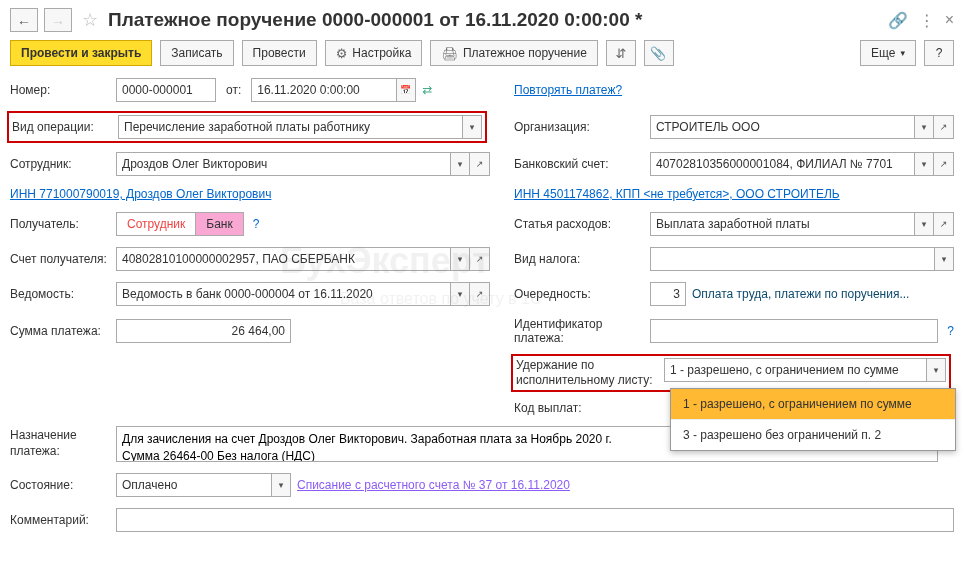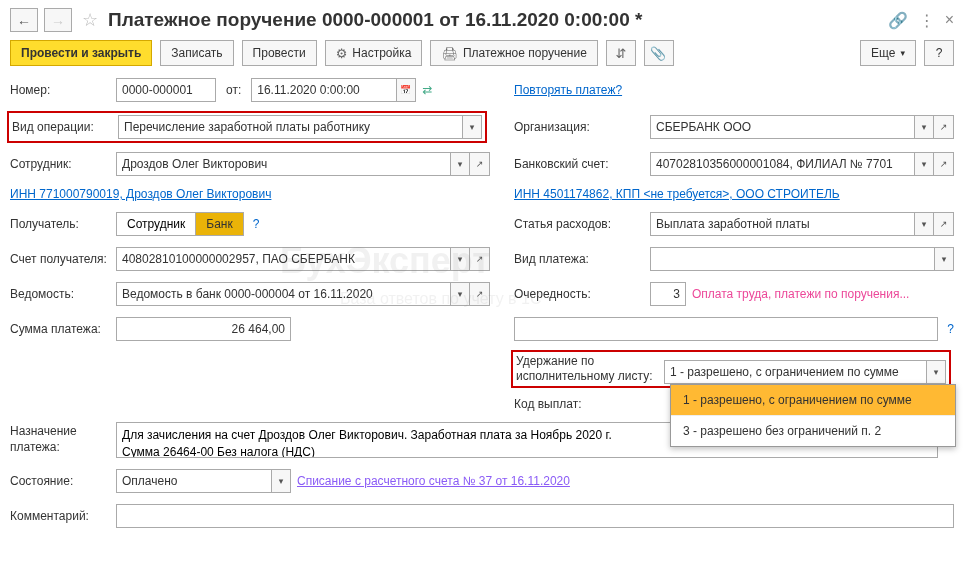--- a/index.html
+++ b/index.html
@@ -26,24 +26,24 @@
 .input.num{text-align:right;justify-content:flex-end}
 .combo{display:flex;flex:1}
 .combo .input{flex:1;border-right:none}
 .combo .cb{width:20px;height:24px;border:1px solid #aaa;background:#f7f7f7;display:flex;align-items:center;justify-content:center;font-size:9px;color:#555}
 .combo .cb+.cb{border-left:none}
 .link{color:#0066cc;text-decoration:underline;cursor:pointer}
 .link.green{color:#8b5cf6}
 .q{color:#0066cc;font-size:12px;margin-left:3px}
 .red-box{border:2px solid #cc0000;padding:2px 3px;margin:-2px -3px}
 .toggle-grp{display:inline-flex;border:1px solid #aaa}
-.toggle-grp .tog{height:22px;padding:0 10px;display:flex;align-items:center;background:#eab308;font-size:12px}
-.toggle-grp .tog.active{background:#fff;color:#000000}
+.toggle-grp .tog{height:22px;padding:0 10px;display:flex;align-items:center;background:#f9a8d4;font-size:12px}
+.toggle-grp .tog.active{background:#fff;color:#ef4444}
 .toggle-grp .tog+.tog{border-left:1px solid #aaa}
-.static-txt{color:#ec4899;font-size:12px}
+.static-txt{color:#0c4a6e;font-size:12px}
 .dropdown{position:absolute;background:#fff;border:1px solid #999;box-shadow:0 2px 6px rgba(0,0,0,.25);z-index:10}
 .dropdown .opt{padding:8px 12px;font-size:12px}
 .dropdown .opt.sel{background:#ffb933}
 .dropdown .opt+.opt{border-top:1px solid #eee}
 .wm{position:absolute;top:240px;left:280px;font-size:36px;color:rgba(120,120,120,.1);font-weight:700;pointer-events:none;z-index:0;white-space:nowrap}
 .wm2{position:absolute;top:290px;left:340px;font-size:16px;color:rgba(120,120,120,.1);pointer-events:none;z-index:0}
 textarea.input{height:36px;resize:none;font-family:inherit;padding:4px 5px;line-height:1.4}
 </style>
 </head>
 <body>
@@ -112,21 +112,21 @@
       <div class="combo">
         <div class="input">Перечисление заработной платы работнику</div>
         <div class="cb">▾</div>
       </div>
     </div>
   </div>
 
   <div class="row">
     <div class="lbl wide">Организация:</div>
     <div class="combo">
-      <div class="input">СБЕРБАНК ООО</div>
+      <div class="input">СТРОИТЕЛЬ ООО</div>
       <div class="cb">▾</div>
       <div class="cb">↗</div>
     </div>
   </div>
 
   <div class="row">
     <div class="lbl">Сотрудник:</div>
     <div class="combo">
       <div class="input">Дроздов Олег Викторович</div>
       <div class="cb">▾</div>
@@ -168,21 +168,21 @@
 
   <div class="row">
     <div class="lbl">Счет получателя:</div>
     <div class="combo">
       <div class="input">40802810100000002957, ПАО СБЕРБАНК</div>
       <div class="cb">▾</div>
       <div class="cb">↗</div>
     </div>
   </div>
   <div class="row">
-    <div class="lbl wide">Вид платежа:</div>
+    <div class="lbl wide">Вид налога:</div>
     <div class="combo">
       <div class="input"></div>
       <div class="cb">▾</div>
     </div>
   </div>
 
   <div class="row">
     <div class="lbl">Ведомость:</div>
     <div class="combo">
       <div class="input">Ведомость в банк 0000-000004 от 16.11.2020</div>
@@ -194,27 +194,28 @@
     <div class="lbl wide">Очередность:</div>
     <div class="input num" style="width:36px">3</div>
     <span class="static-txt">Оплата труда, платежи по поручения...</span>
   </div>
 
   <div class="row">
     <div class="lbl">Сумма платежа:</div>
     <div class="input num" style="width:175px">26 464,00</div>
   </div>
   <div class="row">
+    <div class="lbl wide">Идентификатор платежа:</div>
     <div class="input" style="flex:1"></div>
     <span class="q">?</span>
   </div>
 
   <div class="row"></div>
   <div class="row" style="position:relative">
-    <div class="red-box" style="display:flex;align-items:flex-end;gap:6px;width:100%">
+    <div class="red-box" style="display:flex;align-items:flex-start;gap:6px;width:100%">
       <div class="lbl wide" style="width:142px;line-height:1.25">Удержание по исполнительному листу:</div>
       <div class="combo">
         <div class="input">1 - разрешено, с ограничением по сумме</div>
         <div class="cb">▾</div>
       </div>
     </div>
     <div class="dropdown" style="top:32px;left:156px;right:-2px">
       <div class="opt sel">1 - разрешено, с ограничением по сумме</div>
       <div class="opt">3 - разрешено без ограничений п. 2</div>
     </div>

